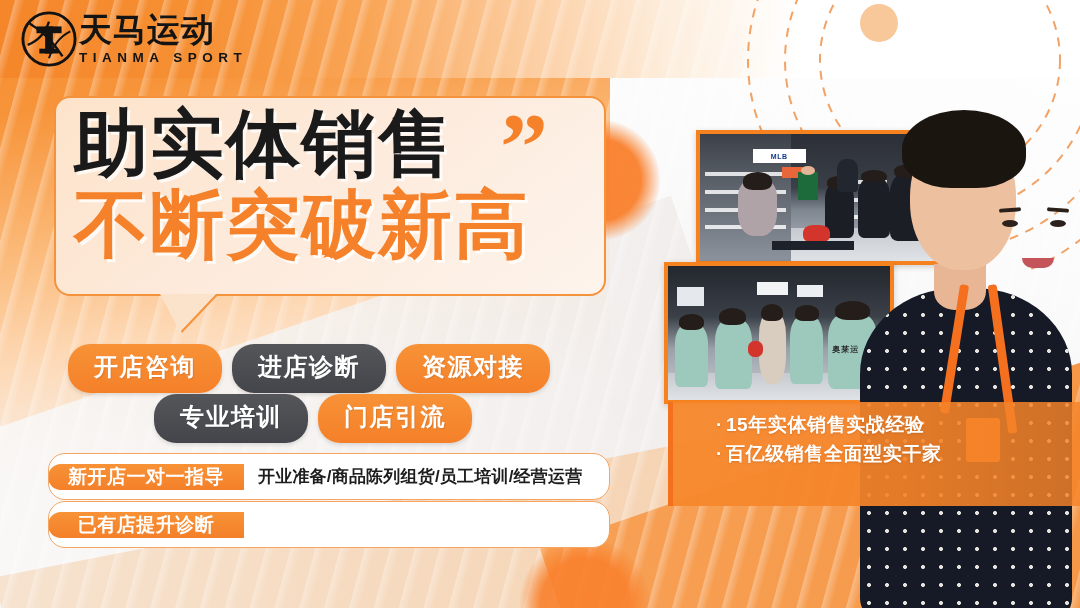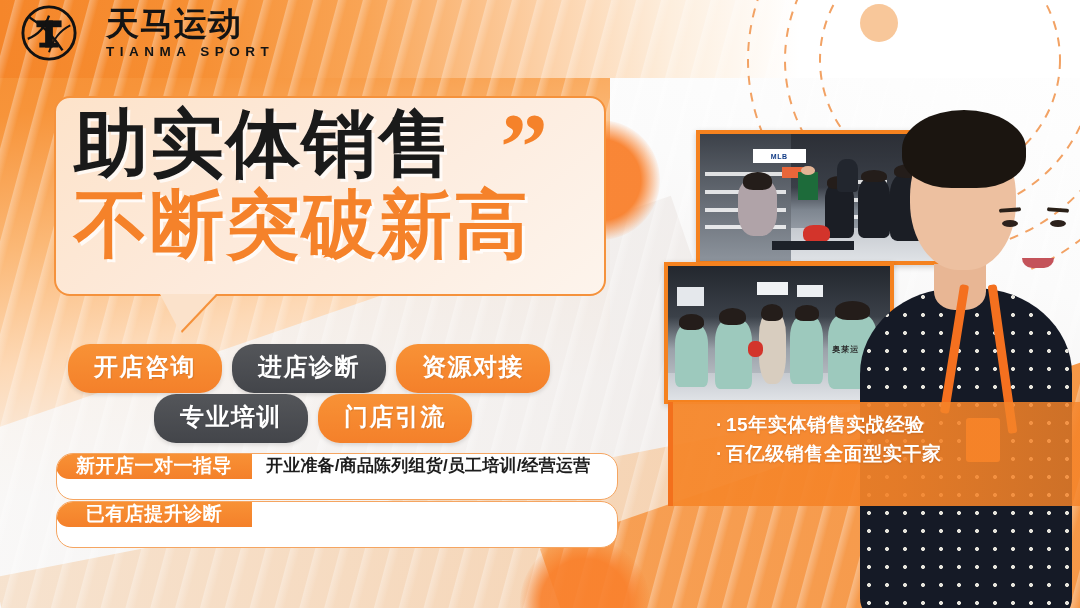--- a/index.html
+++ b/index.html
@@ -83,22 +83,22 @@
   
   .rings { position: absolute; right: -70px; top: -150px; width: 420px; height: 420px; }
   .dot-peach {
     position: absolute; border-radius: 50%; background: #f8c79a;
   }
   .dot-1 { right: 182px; top: 4px; width: 38px; height: 38px; }
   .dot-2 { right: 90px; top: 118px; width: 30px; height: 30px; }
 
   
   .logo-wrap {
-    position: absolute; left: 20px; top: 4px;
-    display: flex; align-items: center; gap: 28px;
+    position: absolute; left: 20px; top: 10px;
+    display: flex; align-items: center; gap: 1px;
   }
   .logo-mark { width: 58px; height: 58px; }
   .logo-text { display: flex; flex-direction: column; line-height: 1; }
   .logo-cn {
     font-size: 33px; font-weight: 800; color: #141414;
     letter-spacing: 1px;
     font-family: "Liberation Sans", "DejaVu Sans", sans-serif;
   }
   .logo-en {
     font-size: 13.5px; font-weight: 700; color: #141414;
@@ -160,26 +160,26 @@
     letter-spacing: 1.5px;
     white-space: nowrap;
     box-shadow: 0 2px 4px rgba(0,0,0,0.12);
     text-shadow: 1px 1px 1px rgba(0,0,0,0.10);
   }
   .pill-orange { background: linear-gradient(180deg, #f89236, #f4802a); }
   .pill-dark   { background: linear-gradient(180deg, #54565a, #43454a); }
 
   
   .svc {
-    position: absolute; left: 56px;
+    position: absolute; left: 48px;
     width: 562px; height: 47px;
     background: #ffffff;
     border: 1.6px solid #f5a561;
     border-radius: 17px;
-    display: flex; align-items: flex-start;
+    display: flex; align-items: center;
     overflow: hidden;
   }
   .svc-1 { top: 453px; }
   .svc-2 { top: 501px; }
   .svc-label {
     background: linear-gradient(180deg, #f89236, #f4802a);
     color: #fff;
     font-size: 19px; font-weight: 800;
     letter-spacing: .5px;
     display: flex; align-items: center; justify-content: center;

